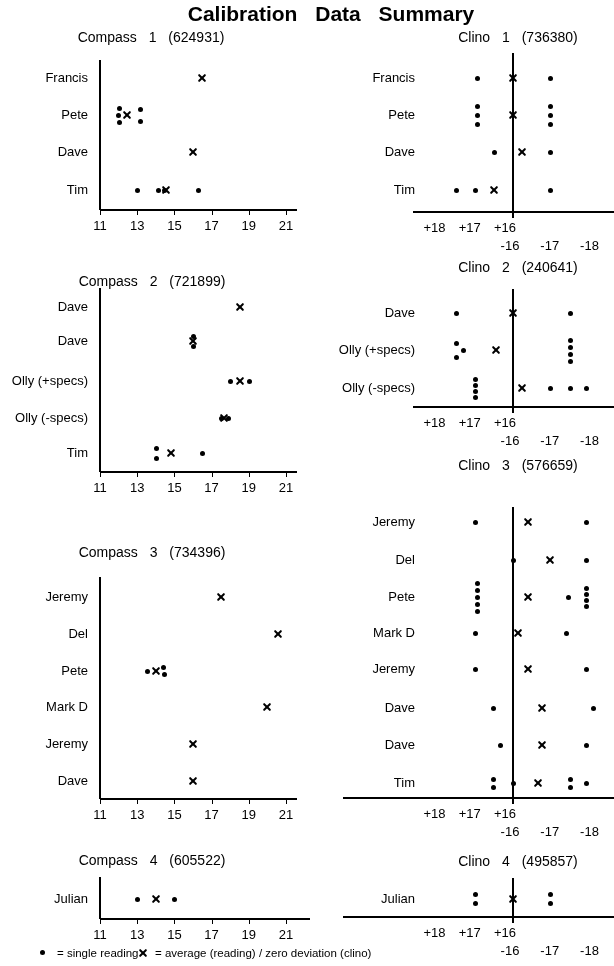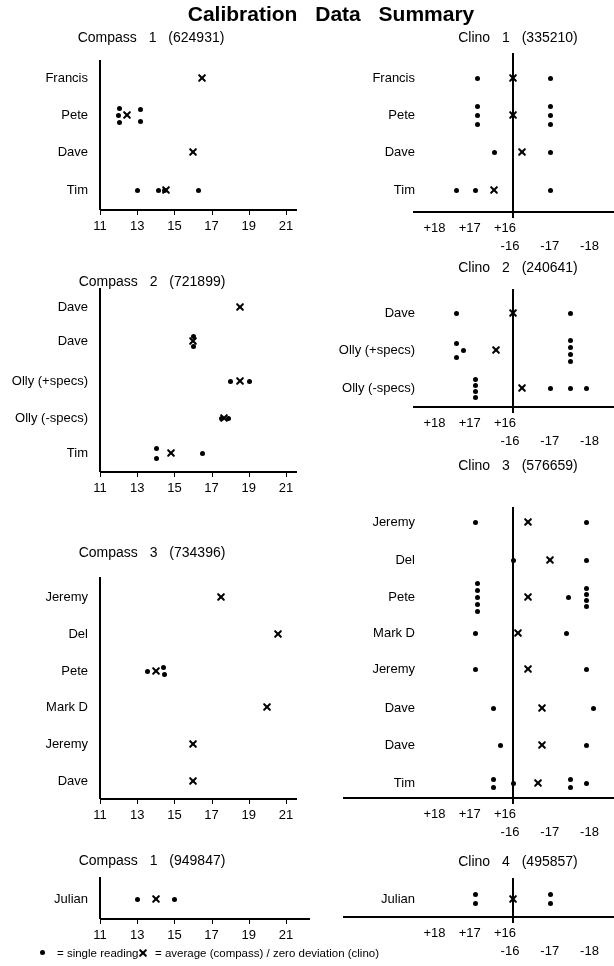--- a/index.html
+++ b/index.html
@@ -71,21 +71,21 @@
       </span>
       <div class="row-label" style="left: -82px; top: 182px;">Tim</div>
       <span class="dot" style="left: 135.2px; top: 188px;"></span>
       <span class="dot" style="left: 155.66px; top: 188px;"></span>
       <span class="dot" style="left: 162.17px; top: 188px;"></span>
       <span class="cross" style="left: 161.03px; top: 185px;">
         <i></i>
         <i></i>
       </span>
       <span class="dot" style="left: 195.65px; top: 188px;"></span>
-      <div class="plot-title" style="left: 518px; top: 28px;">Clino 1 (335210)</div>
+      <div class="plot-title" style="left: 518px; top: 28px;">Clino 1 (736380)</div>
       <div class="vline" style="left: 511.5px; top: 53px; height: 165px;"></div>
       <div class="hline" style="left: 413px; top: 211px; width: 201px;"></div>
       <div class="tick-label" style="left: 419.5px; top: 220px;">+18</div>
       <div class="tick-label" style="left: 454.75px; top: 220px;">+17</div>
       <div class="tick-label" style="left: 490px; top: 220px;">+16</div>
       <div class="tick-label" style="left: 495px; top: 238px;">-16</div>
       <div class="tick-label" style="left: 534.75px; top: 238px;">-17</div>
       <div class="tick-label" style="left: 574.5px; top: 238px;">-18</div>
       <div class="row-label" style="left: 245px; top: 70px;">Francis</div>
       <span class="dot" style="left: 474.8px; top: 76px;"></span>
@@ -327,21 +327,21 @@
       <span class="dot" style="left: 490.662px; top: 777px;"></span>
       <span class="dot" style="left: 490.662px; top: 785px;"></span>
       <span class="dot" style="left: 510.5px; top: 781px;"></span>
       <span class="cross" style="left: 532.825px; top: 778px;">
         <i></i>
         <i></i>
       </span>
       <span class="dot" style="left: 567.625px; top: 777px;"></span>
       <span class="dot" style="left: 567.625px; top: 785px;"></span>
       <span class="dot" style="left: 583.525px; top: 781px;"></span>
-      <div class="plot-title" style="left: 152px; top: 851px;">Compass 1 (949847)</div>
+      <div class="plot-title" style="left: 152px; top: 851px;">Compass 4 (605522)</div>
       <div class="vline" style="left: 99px; top: 877px; height: 42px;"></div>
       <div class="hline" style="left: 100px; top: 918px; width: 210px;"></div>
       <div class="tick" style="left: 100px; top: 920px;"></div>
       <div class="tick-label" style="left: 85px; top: 927px;">11</div>
       <div class="tick" style="left: 137.2px; top: 920px;"></div>
       <div class="tick-label" style="left: 122.2px; top: 927px;">13</div>
       <div class="tick" style="left: 174.4px; top: 920px;"></div>
       <div class="tick-label" style="left: 159.4px; top: 927px;">15</div>
       <div class="tick" style="left: 211.6px; top: 920px;"></div>
       <div class="tick-label" style="left: 196.6px; top: 927px;">17</div>
@@ -375,15 +375,15 @@
       <span class="dot" style="left: 547.75px; top: 892px;"></span>
       <span class="dot" style="left: 547.75px; top: 901px;"></span>
     </div>
   <div id="legend">
     <span class="dot" style="left:40px;top:950px;"></span>
     <span class="legend-text" style="left:57px;top:945px;">= single reading</span>
     <span class="cross" style="left:138px;top:948px;">
         <i></i>
         <i></i>
       </span>
-    <span class="legend-text" style="left:155px;top:945px;">= average (compass) / zero deviation (clino)</span>
+    <span class="legend-text" style="left:155px;top:945px;">= average (reading) / zero deviation (clino)</span>
   </div>
 </div>
 
 </body></html>

